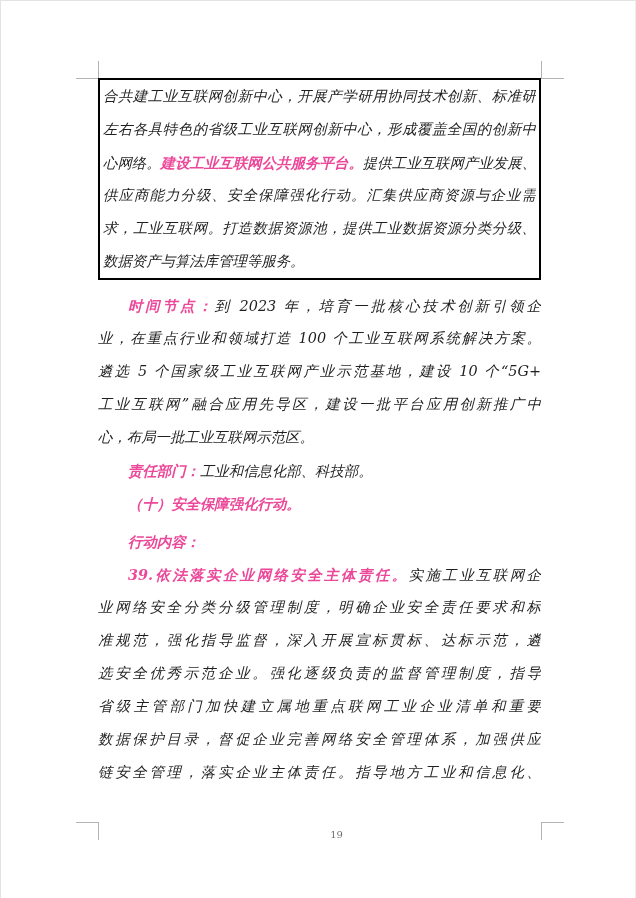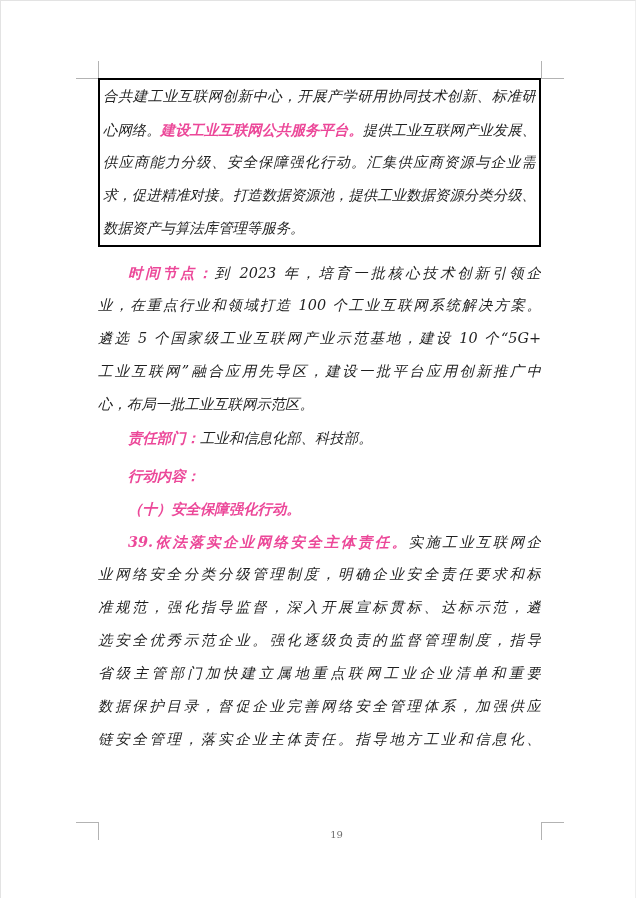--- a/index.html
+++ b/index.html
@@ -60,40 +60,41 @@
 
 <div class="page">
   <div class="cm cm-tl"></div>
   <div class="cm cm-tr"></div>
   <div class="cm cm-bl"></div>
   <div class="cm cm-br"></div>
 
   <div class="content" id="content">
       <div class="block box block-boxed-paragraph">
         <div class="line j"><span>合共建工业互联网创新中心，开展产学研用协同技术创新、标准研</span></div>
+        <div class="line j"><span>左右各具特色的省级工业互联网创新中心，形成覆盖全国的创新中</span></div>
         <div class="line j"><span>心网络。</span><b>建设工业互联网公共服务平台。</b><span>提供工业互联网产业发展、</span></div>
         <div class="line j"><span>供应商能力分级、安全保障强化行动。汇集供应商资源与企业需</span></div>
-        <div class="line j"><span>求，促进精准对接。打造数据资源池，提供工业数据资源分类分级、</span></div>
+        <div class="line j"><span>求，工业互联网。打造数据资源池，提供工业数据资源分类分级、</span></div>
         <div class="line"><span>数据资产与算法库管理等服务。</span></div>
       </div>
       <div class="block para block-para-time-node">
         <div class="line j ind"><b>时间节点：</b><span>到 2023 年，培育一批核心技术创新引领企</span></div>
         <div class="line j"><span>业，在重点行业和领域打造 100 个工业互联网系统解决方案。</span></div>
         <div class="line j"><span>遴选 5 个国家级工业互联网产业示范基地，建设 10 个“5G+</span></div>
         <div class="line j"><span>工业互联网”融合应用先导区，建设一批平台应用创新推广中</span></div>
         <div class="line"><span>心，布局一批工业互联网示范区。</span></div>
       </div>
       <div class="block para block-para-responsible-dept">
         <div class="line ind"><b>责任部门：</b><span>工业和信息化部、科技部。</span></div>
       </div>
+      <div class="block para block-heading-section-10">
+        <div class="line ind"><b>（十）安全保障强化行动。</b></div>
+      </div>
       <div class="block para block-para-action-content">
         <div class="line ind"><b>行动内容：</b></div>
-      </div>
-      <div class="block para block-heading-section-10">
-        <div class="line ind"><b>（十）安全保障强化行动。</b></div>
       </div>
       <div class="block para block-para-item-39">
         <div class="line j ind"><b>39.依法落实企业网络安全主体责任。</b><span>实施工业互联网企</span></div>
         <div class="line j"><span>业网络安全分类分级管理制度，明确企业安全责任要求和标</span></div>
         <div class="line j"><span>准规范，强化指导监督，深入开展宣标贯标、达标示范，遴</span></div>
         <div class="line j"><span>选安全优秀示范企业。强化逐级负责的监督管理制度，指导</span></div>
         <div class="line j"><span>省级主管部门加快建立属地重点联网工业企业清单和重要</span></div>
         <div class="line j"><span>数据保护目录，督促企业完善网络安全管理体系，加强供应</span></div>
         <div class="line j"><span>链安全管理，落实企业主体责任。指导地方工业和信息化、</span></div>
       </div>

